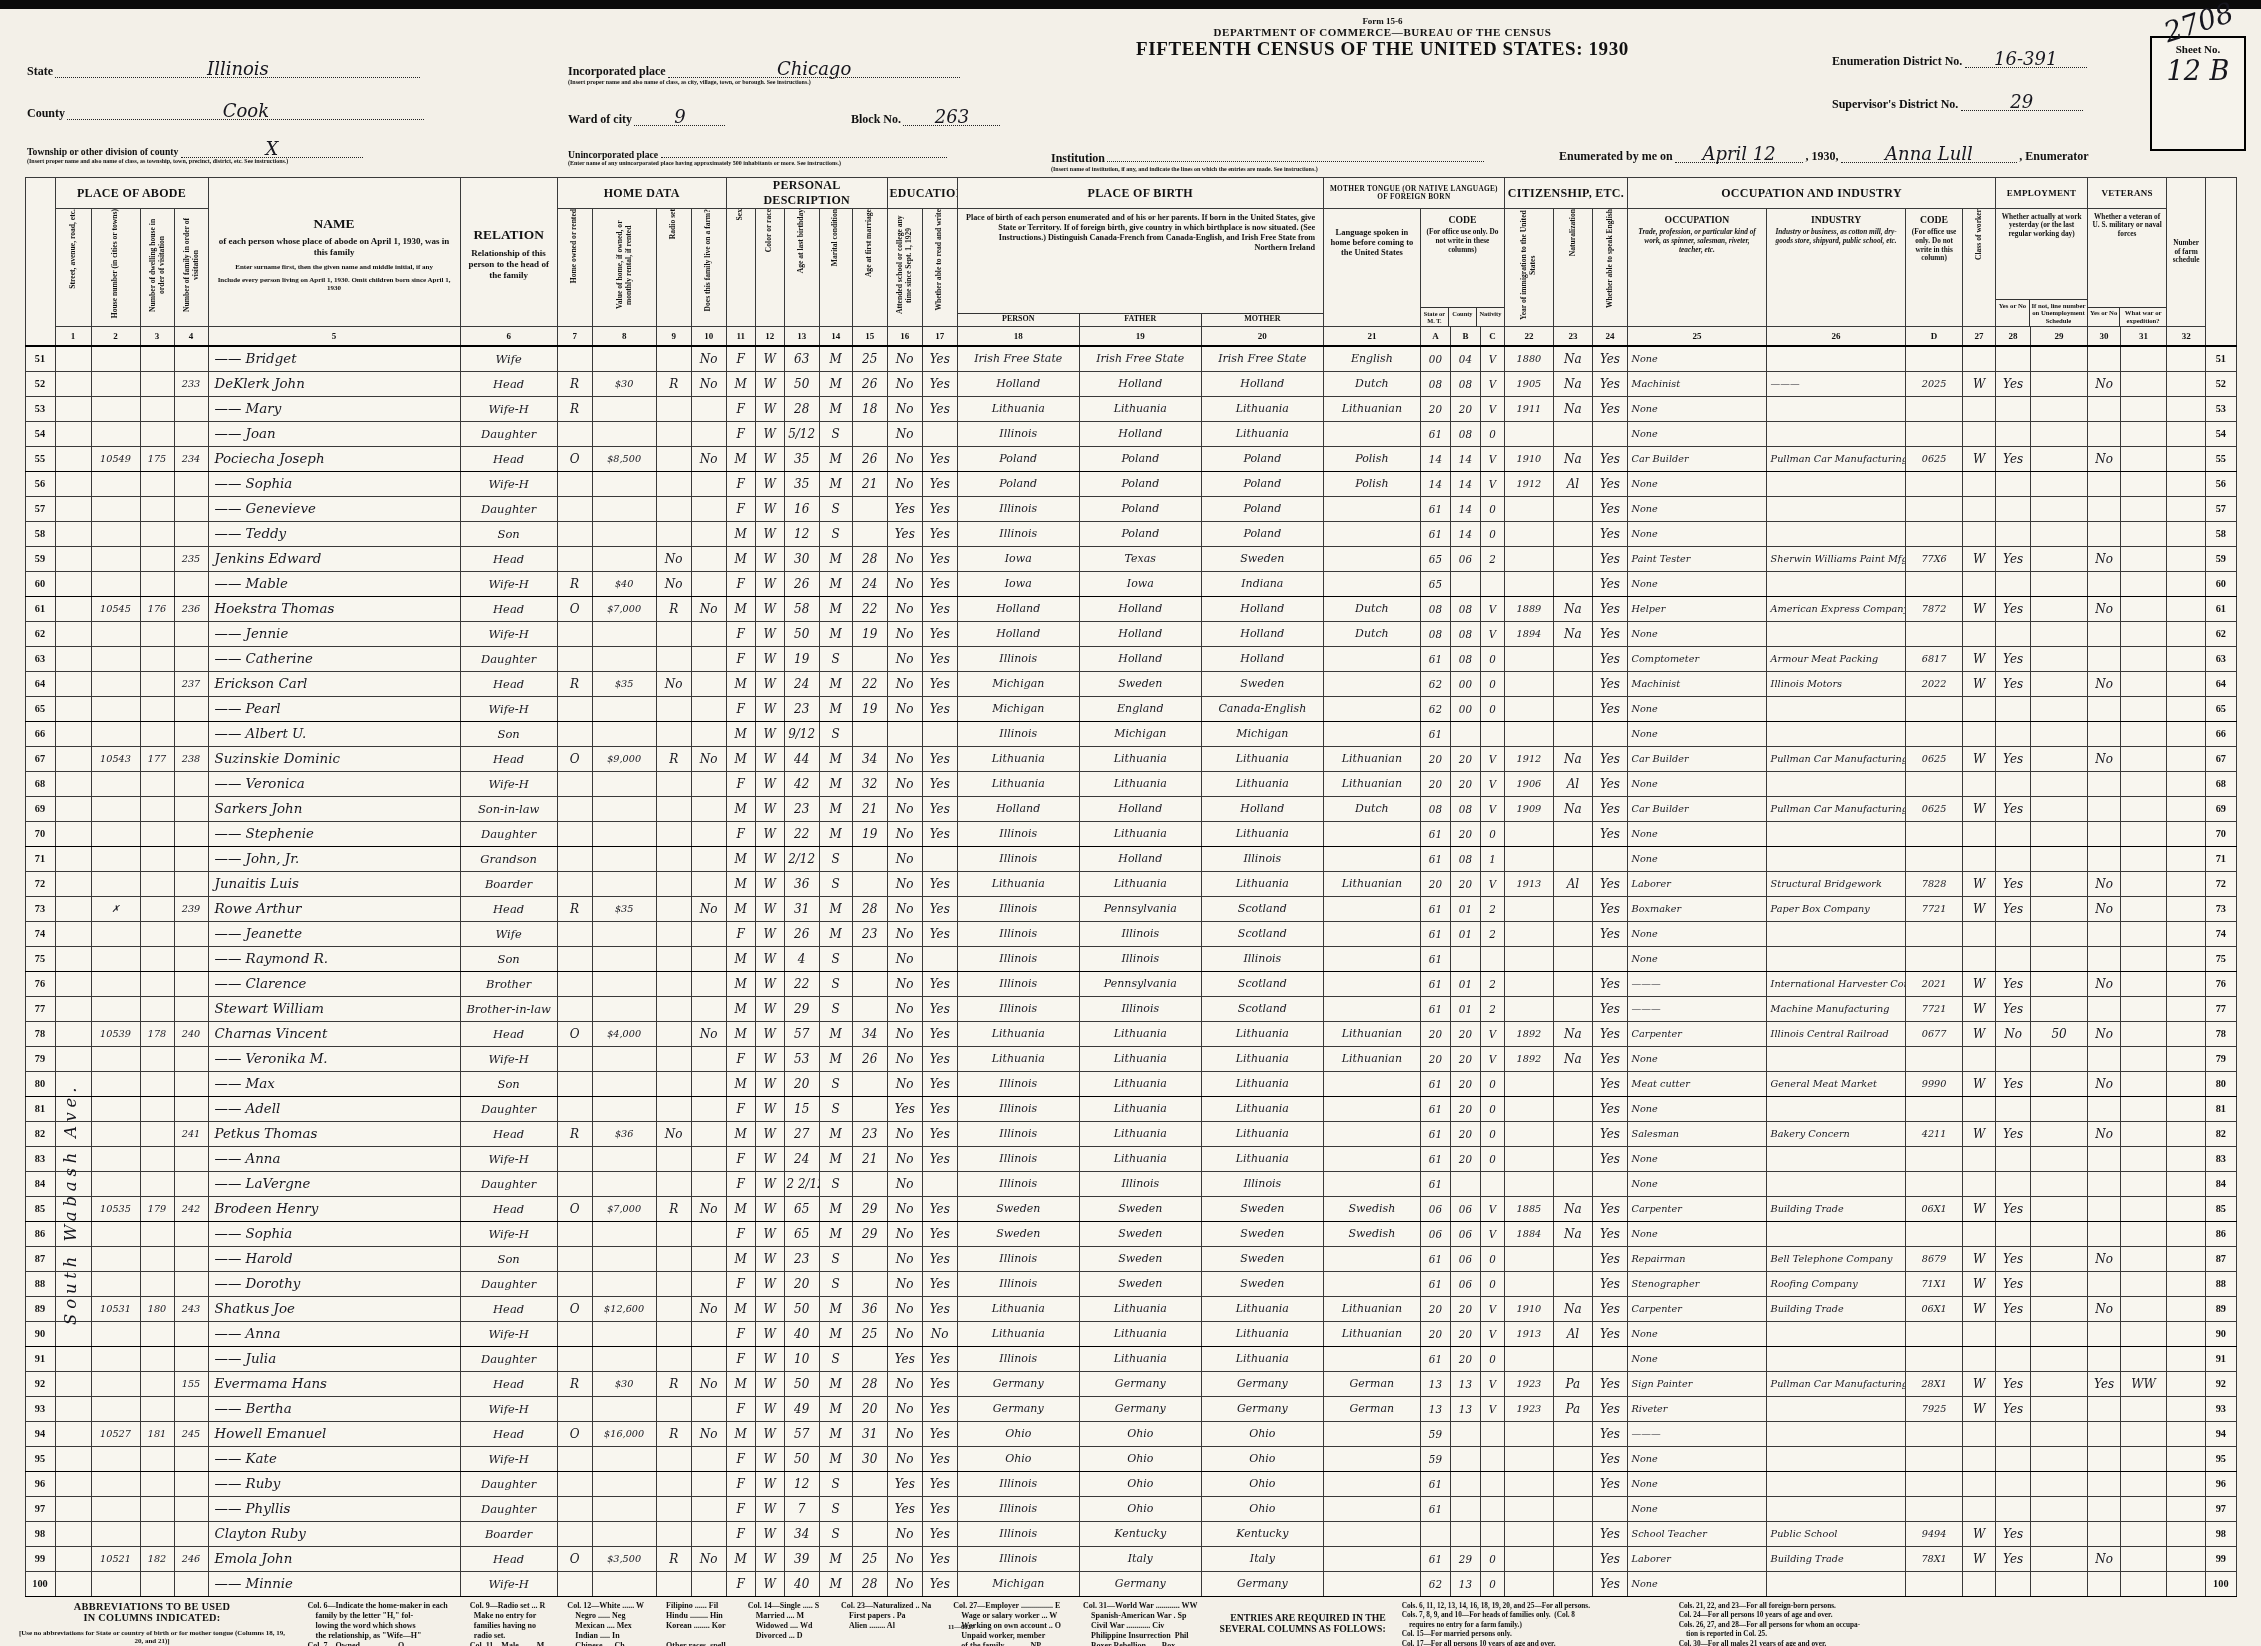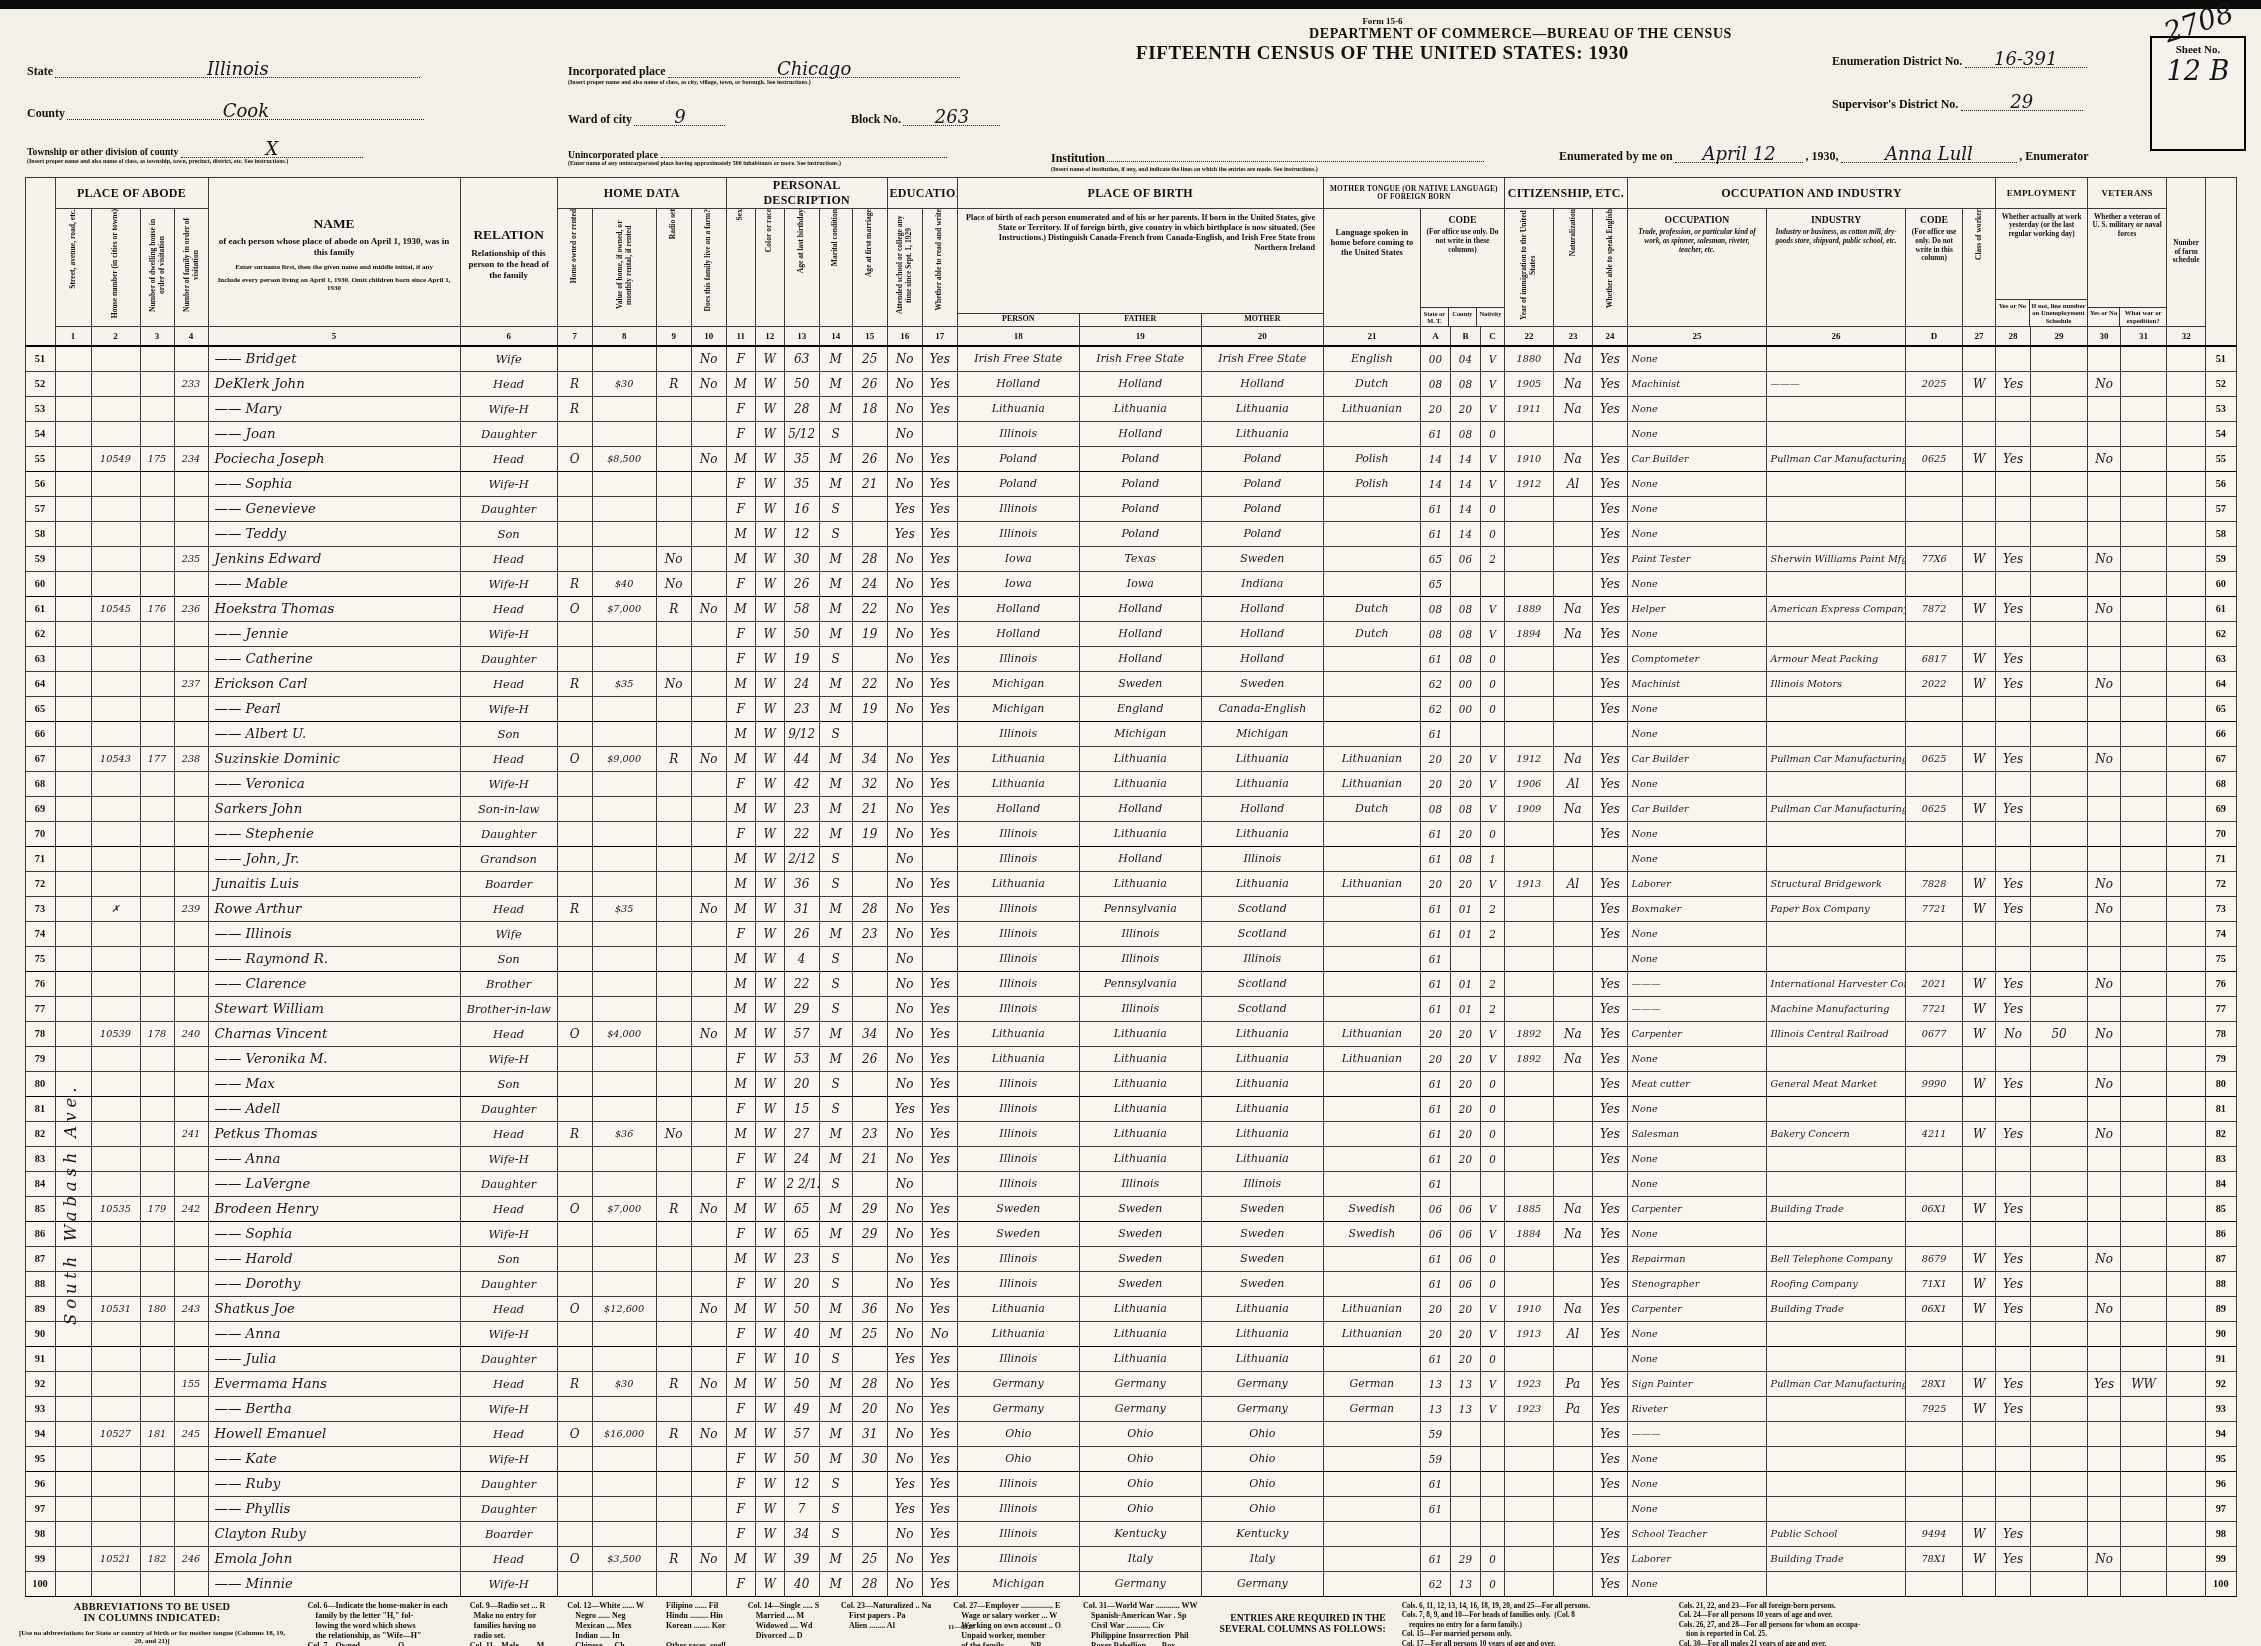--- a/index.html
+++ b/index.html
@@ -10,21 +10,21 @@
   
   .fhdr{position:relative;height:177px;}
   .abs{position:absolute;white-space:nowrap;}
   .plabel{font-weight:bold;font-size:12px;}
   .pnote{font-size:6px;font-weight:bold;}
   .blank{display:inline-block;border-bottom:1.2px dotted #222;text-align:center;vertical-align:baseline;}
   .hw{font-family:"DejaVu Serif",serif;font-style:italic;color:#16161e;}
   .hv{font-size:18px;line-height:12px;}
   .ctr{text-align:center;}
   .formno{font-size:9px;font-weight:bold;}
-  .dept{font-size:14px;font-weight:bold;letter-spacing:0.6px;text-align:right;}
+  .dept{font-size:11px;font-weight:bold;letter-spacing:0.6px;}
   .title{font-size:19px;font-weight:bold;letter-spacing:0.6px;}
   .subtitle{font-size:22px;font-weight:bold;letter-spacing:1.2px;}
   .sheetbox{position:absolute;right:15px;top:36px;width:92px;height:111px;border:2.4px solid #000;background:#f6f3ec;text-align:center;}
   .sheetbox .plabel{display:block;margin-top:4.9px;font-size:11px;}
   .sheetbox .hw{font-size:27px;}
   .scrawl{position:absolute;right:27px;top:6px;font-size:28px;transform:rotate(-18deg);}
 
   
   table{border-collapse:collapse;table-layout:fixed;width:2212px;margin:0 auto;background:#f8f6ef;border:1.8px solid #000;}
   th,td{border:0.6px solid #3a3a3a;padding:0 1.8px;overflow:hidden;}
@@ -1290,21 +1290,21 @@
           <td class="hw"></td>
           <td class="hw"></td>
           <td class="line">73</td>
         </tr>
         <tr>
           <td class="line">74</td>
           <td class="street hw"></td>
           <td class="hw sm"></td>
           <td class="hw sm"></td>
           <td class="hw sm"></td>
-          <td class="hw name">——  Illinois</td>
+          <td class="hw name">——  Jeanette</td>
           <td class="hw rel">Wife</td>
           <td class="hw"></td>
           <td class="hw sm"></td>
           <td class="hw"></td>
           <td class="hw"></td>
           <td class="hw">F</td>
           <td class="hw">W</td>
           <td class="hw">26</td>
           <td class="hw">M</td>
           <td class="hw">23</td>

